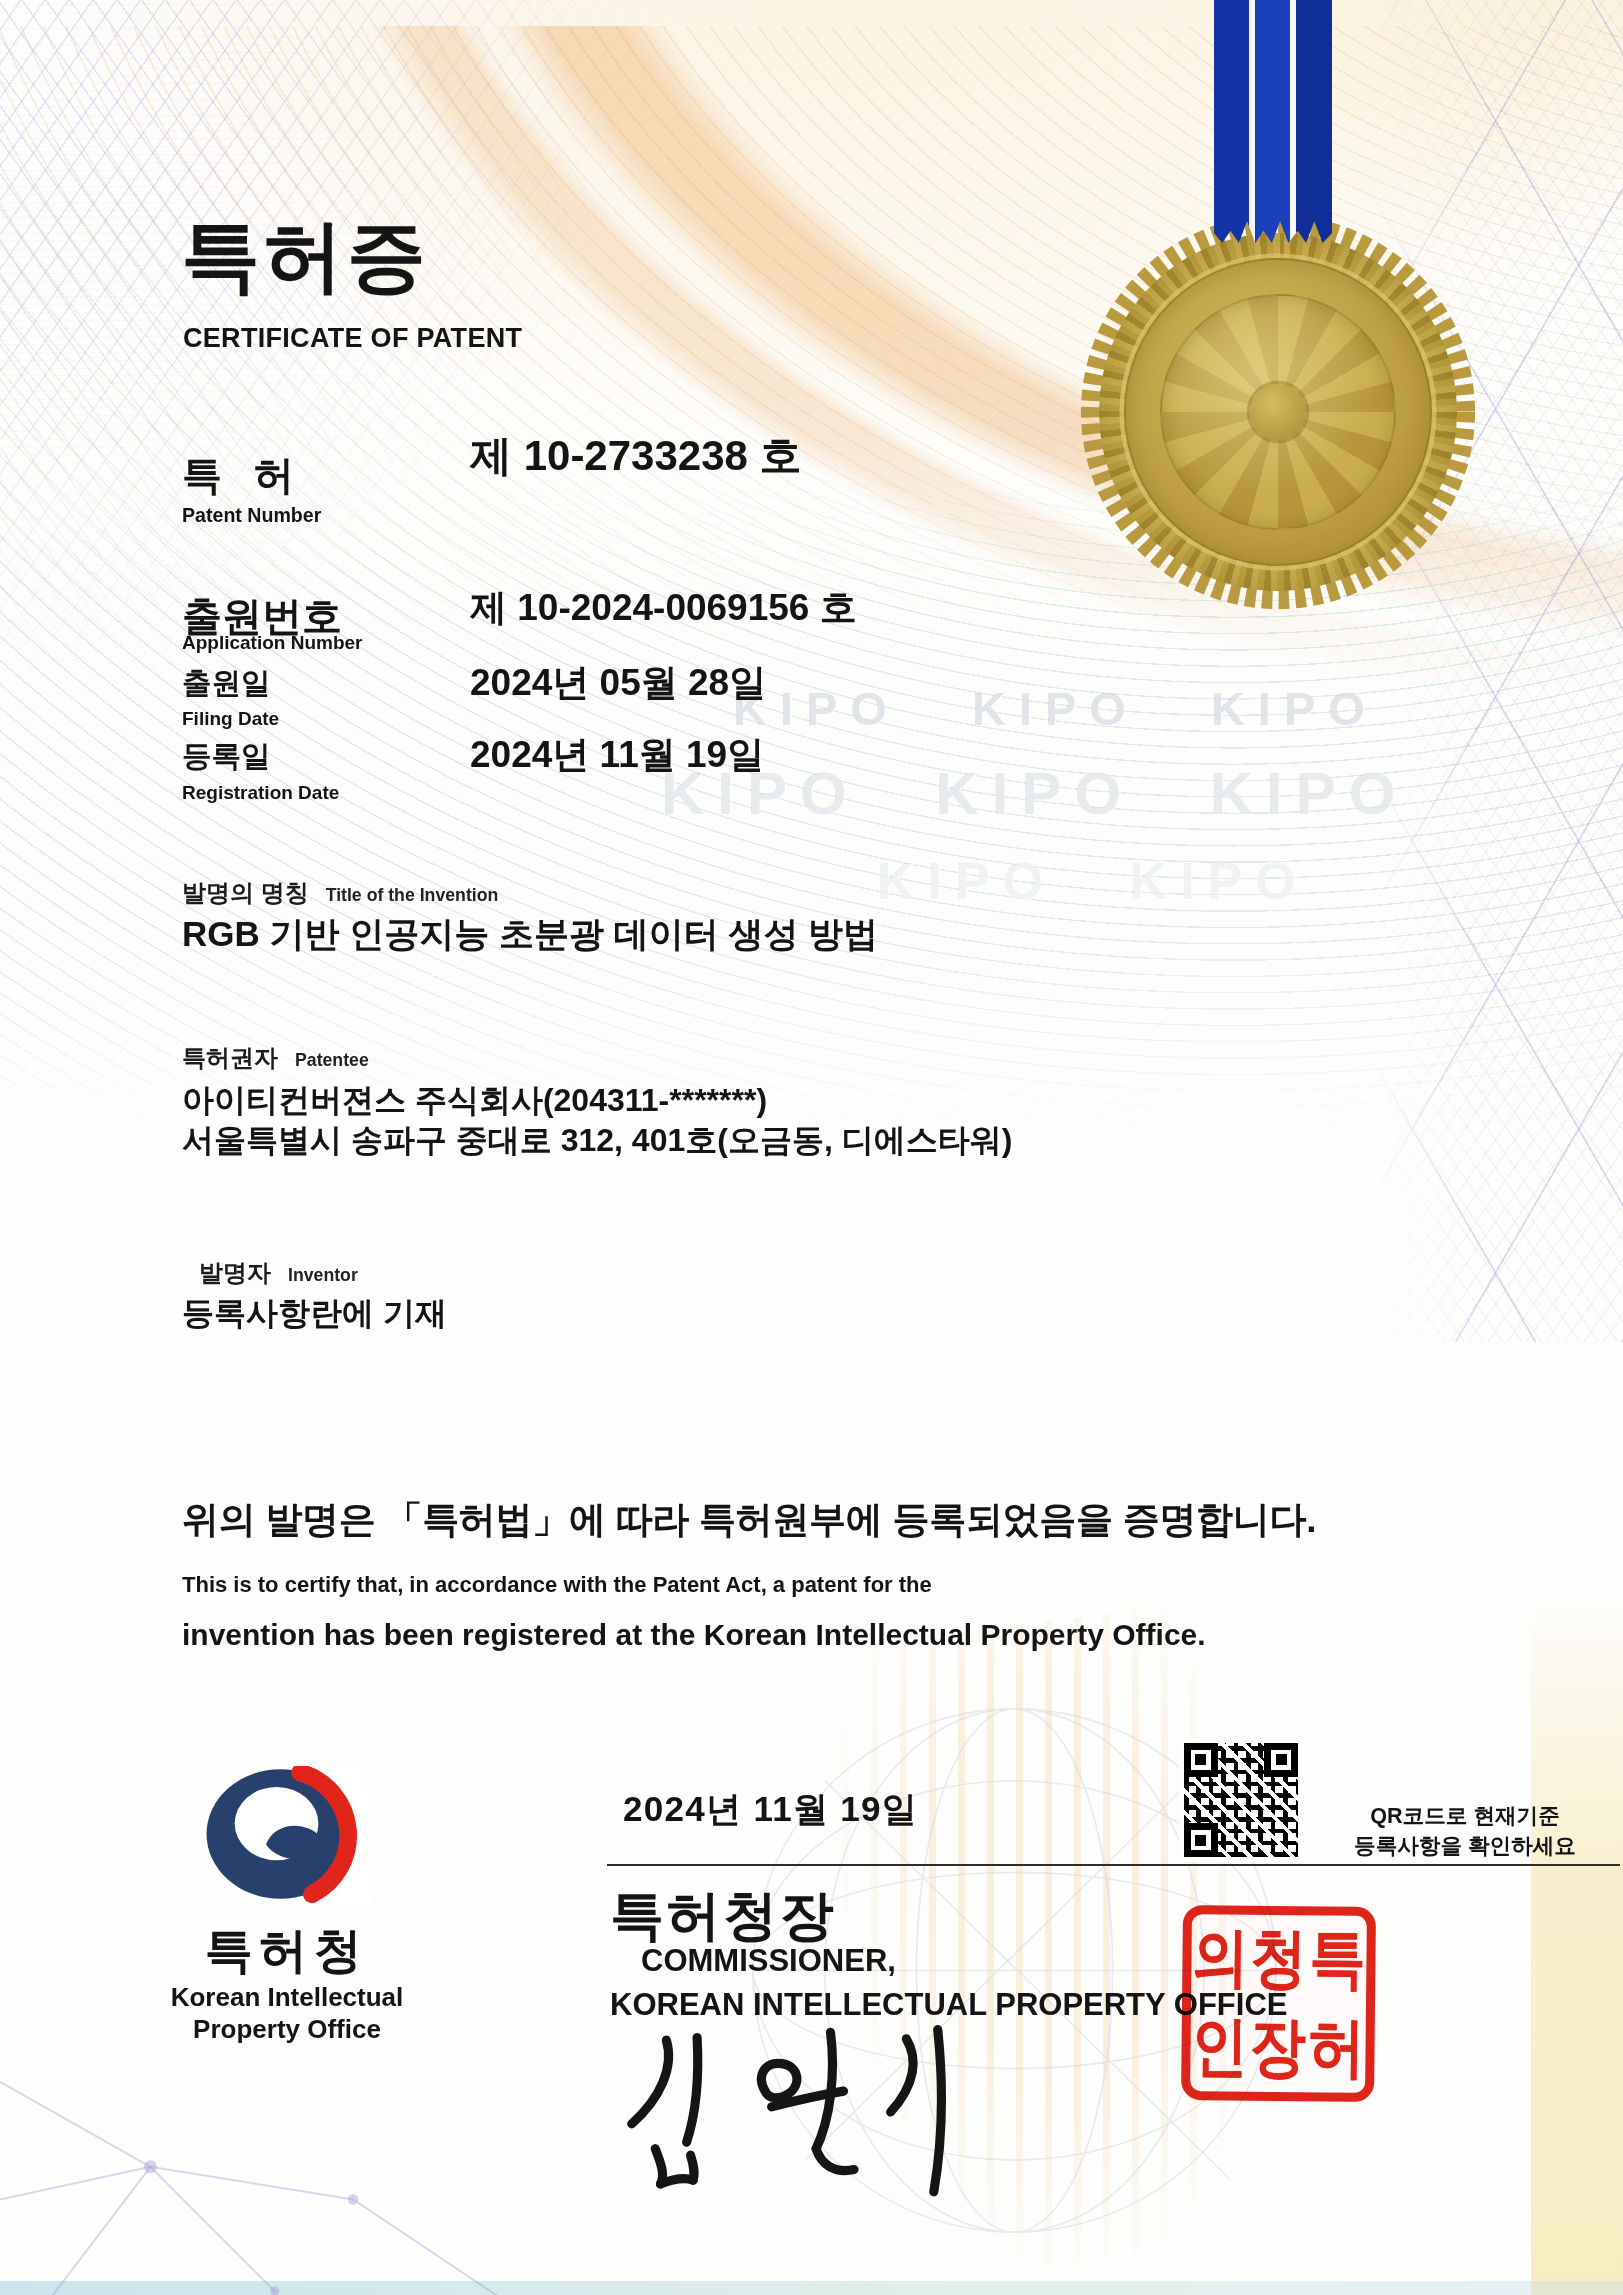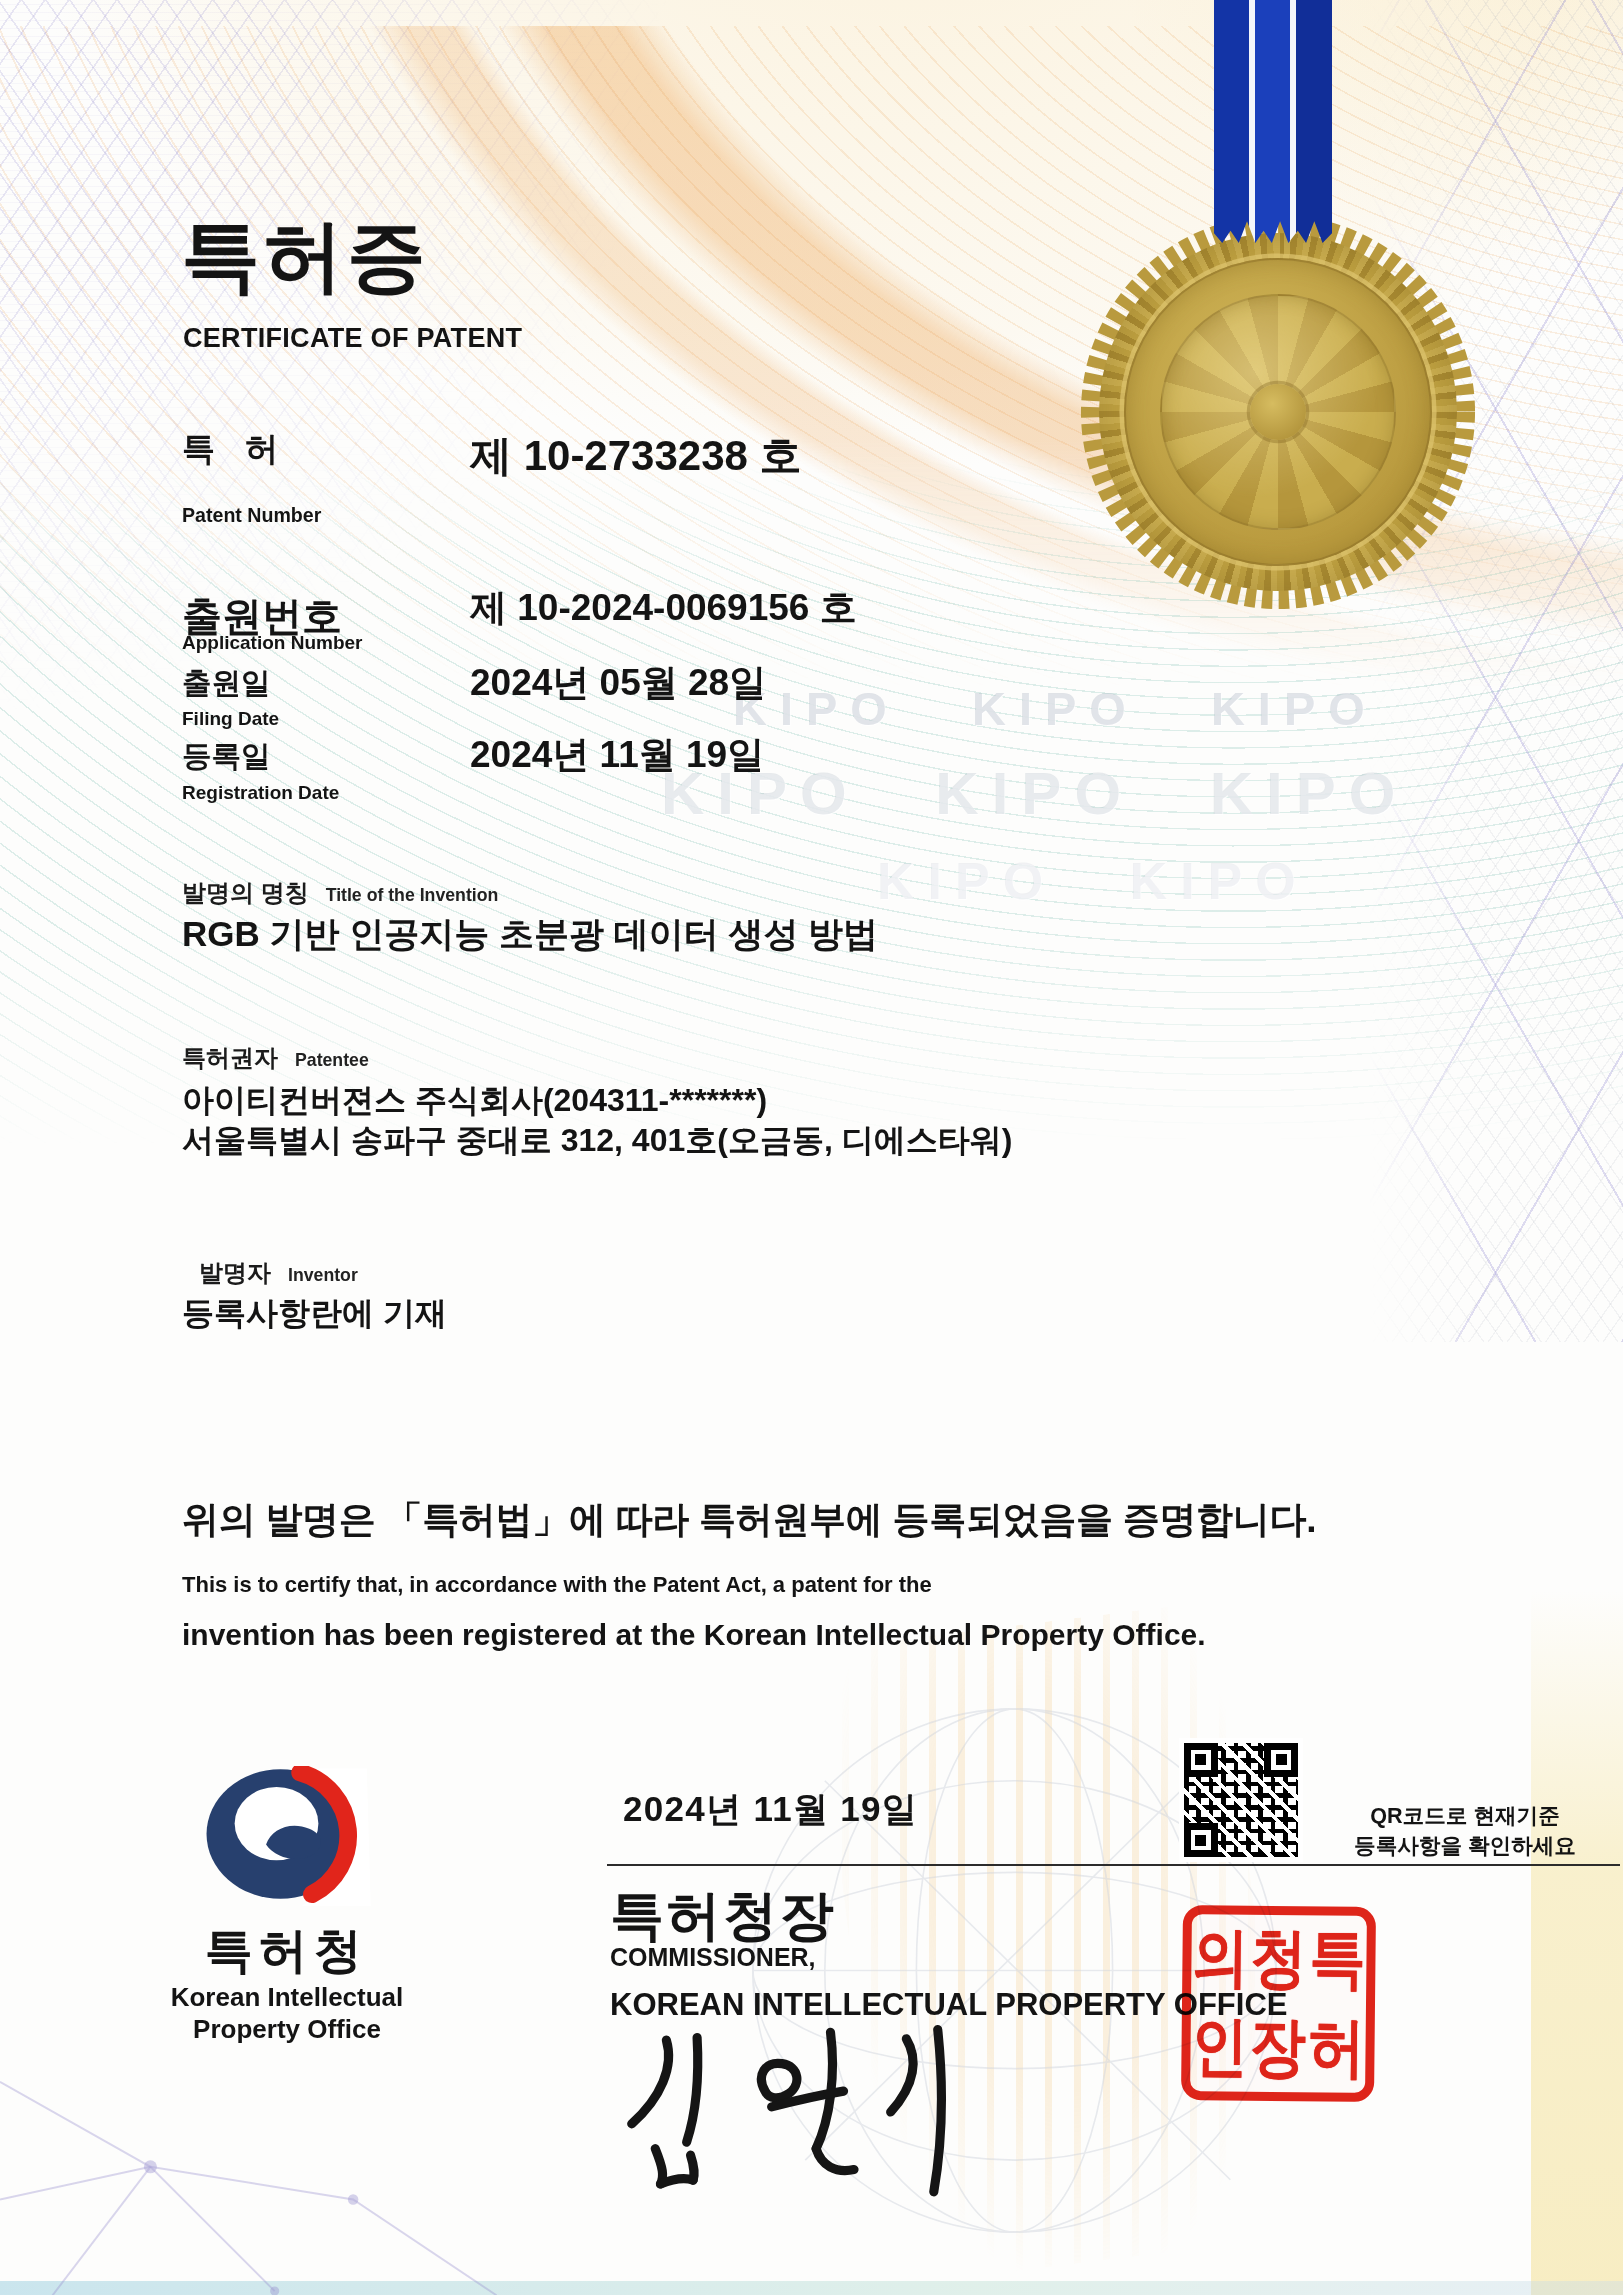--- a/index.html
+++ b/index.html
@@ -112,21 +112,21 @@
     position:absolute;inset:171px;border-radius:50%;
     background:radial-gradient(circle at 40% 35%, #d6bc60, #a98a32);
     box-shadow:0 0 0 3.3px rgba(125,98,30,.35);
   }
 
   
   .t{position:absolute;white-space:nowrap;z-index:4;}
   .title-ko{left:181px;top:204px;font-size:79px;font-weight:800;letter-spacing:3.9px;}
   .title-en{left:183px;top:323px;font-size:27px;font-weight:700;letter-spacing:0.3px;}
 
-  .f1-label{left:182px;top:427px;font-size:33px;font-weight:800;letter-spacing:10.5px;}
+  .f1-label{left:182px;top:448px;font-size:40px;font-weight:800;letter-spacing:10.5px;}
   .f1-sub{left:182px;top:504px;font-size:19.6px;font-weight:700;}
   .f1-value{left:470px;top:428px;font-size:42px;font-weight:800;}
   .f2-label{left:182px;top:589px;font-size:40px;font-weight:800;}
   .f2-sub{left:182px;top:632px;font-size:19px;font-weight:700;}
   .f2-value{left:470px;top:583px;font-size:37px;font-weight:800;}
   .f3-label{left:182px;top:664px;font-size:29.5px;font-weight:800;}
   .f3-sub{left:182px;top:708px;font-size:19px;font-weight:700;}
   .f3-value{left:470px;top:658px;font-size:37px;font-weight:800;}
   .f4-label{left:182px;top:737px;font-size:29.5px;font-weight:800;}
   .f4-sub{left:182px;top:782px;font-size:19px;font-weight:700;}
@@ -142,21 +142,21 @@
   .invr-label{left:182px;top:1257px;margin-left:17px;}
   .invr-value{left:182px;top:1292px;font-size:32px;font-weight:800;}
 
   .stmt-ko{left:182px;top:1495px;font-size:37px;font-weight:800;letter-spacing:-0.3px;}
   .stmt-en1{left:182px;top:1572px;font-size:22px;font-weight:700;}
   .stmt-en2{left:182px;top:1618px;font-size:30px;font-weight:700;}
 
   .issue-date{left:623px;top:1786px;font-size:35px;font-weight:600;letter-spacing:1.3px;}
   .rule{left:607px;top:1864px;width:1013px;height:2px;background:#2c2c2c;z-index:4;}
   .comm-ko{left:610px;top:1880px;font-size:54px;font-weight:800;letter-spacing:2.6px;}
-  .comm-en1{left:610px;top:1943px;font-size:25px;font-weight:700;}
+  .comm-en1{left:641px;top:1943px;font-size:31px;font-weight:700;}
   .comm-en2{left:610px;top:1987px;font-size:31px;font-weight:700;}
 
   
   .qr{left:1179px;top:1738px;width:124px;height:124px;z-index:4;background:#fff;}
   .qr-noise{
     position:absolute;inset:4.6px;
     background-image:
       repeating-linear-gradient(45deg, #fff 0 3.9px, transparent 3.9px 15px),
       repeating-linear-gradient(0deg, #000 0 4.6px, transparent 4.6px 11.8px),
       repeating-linear-gradient(90deg, #000 0 4.6px, transparent 4.6px 12.4px);

